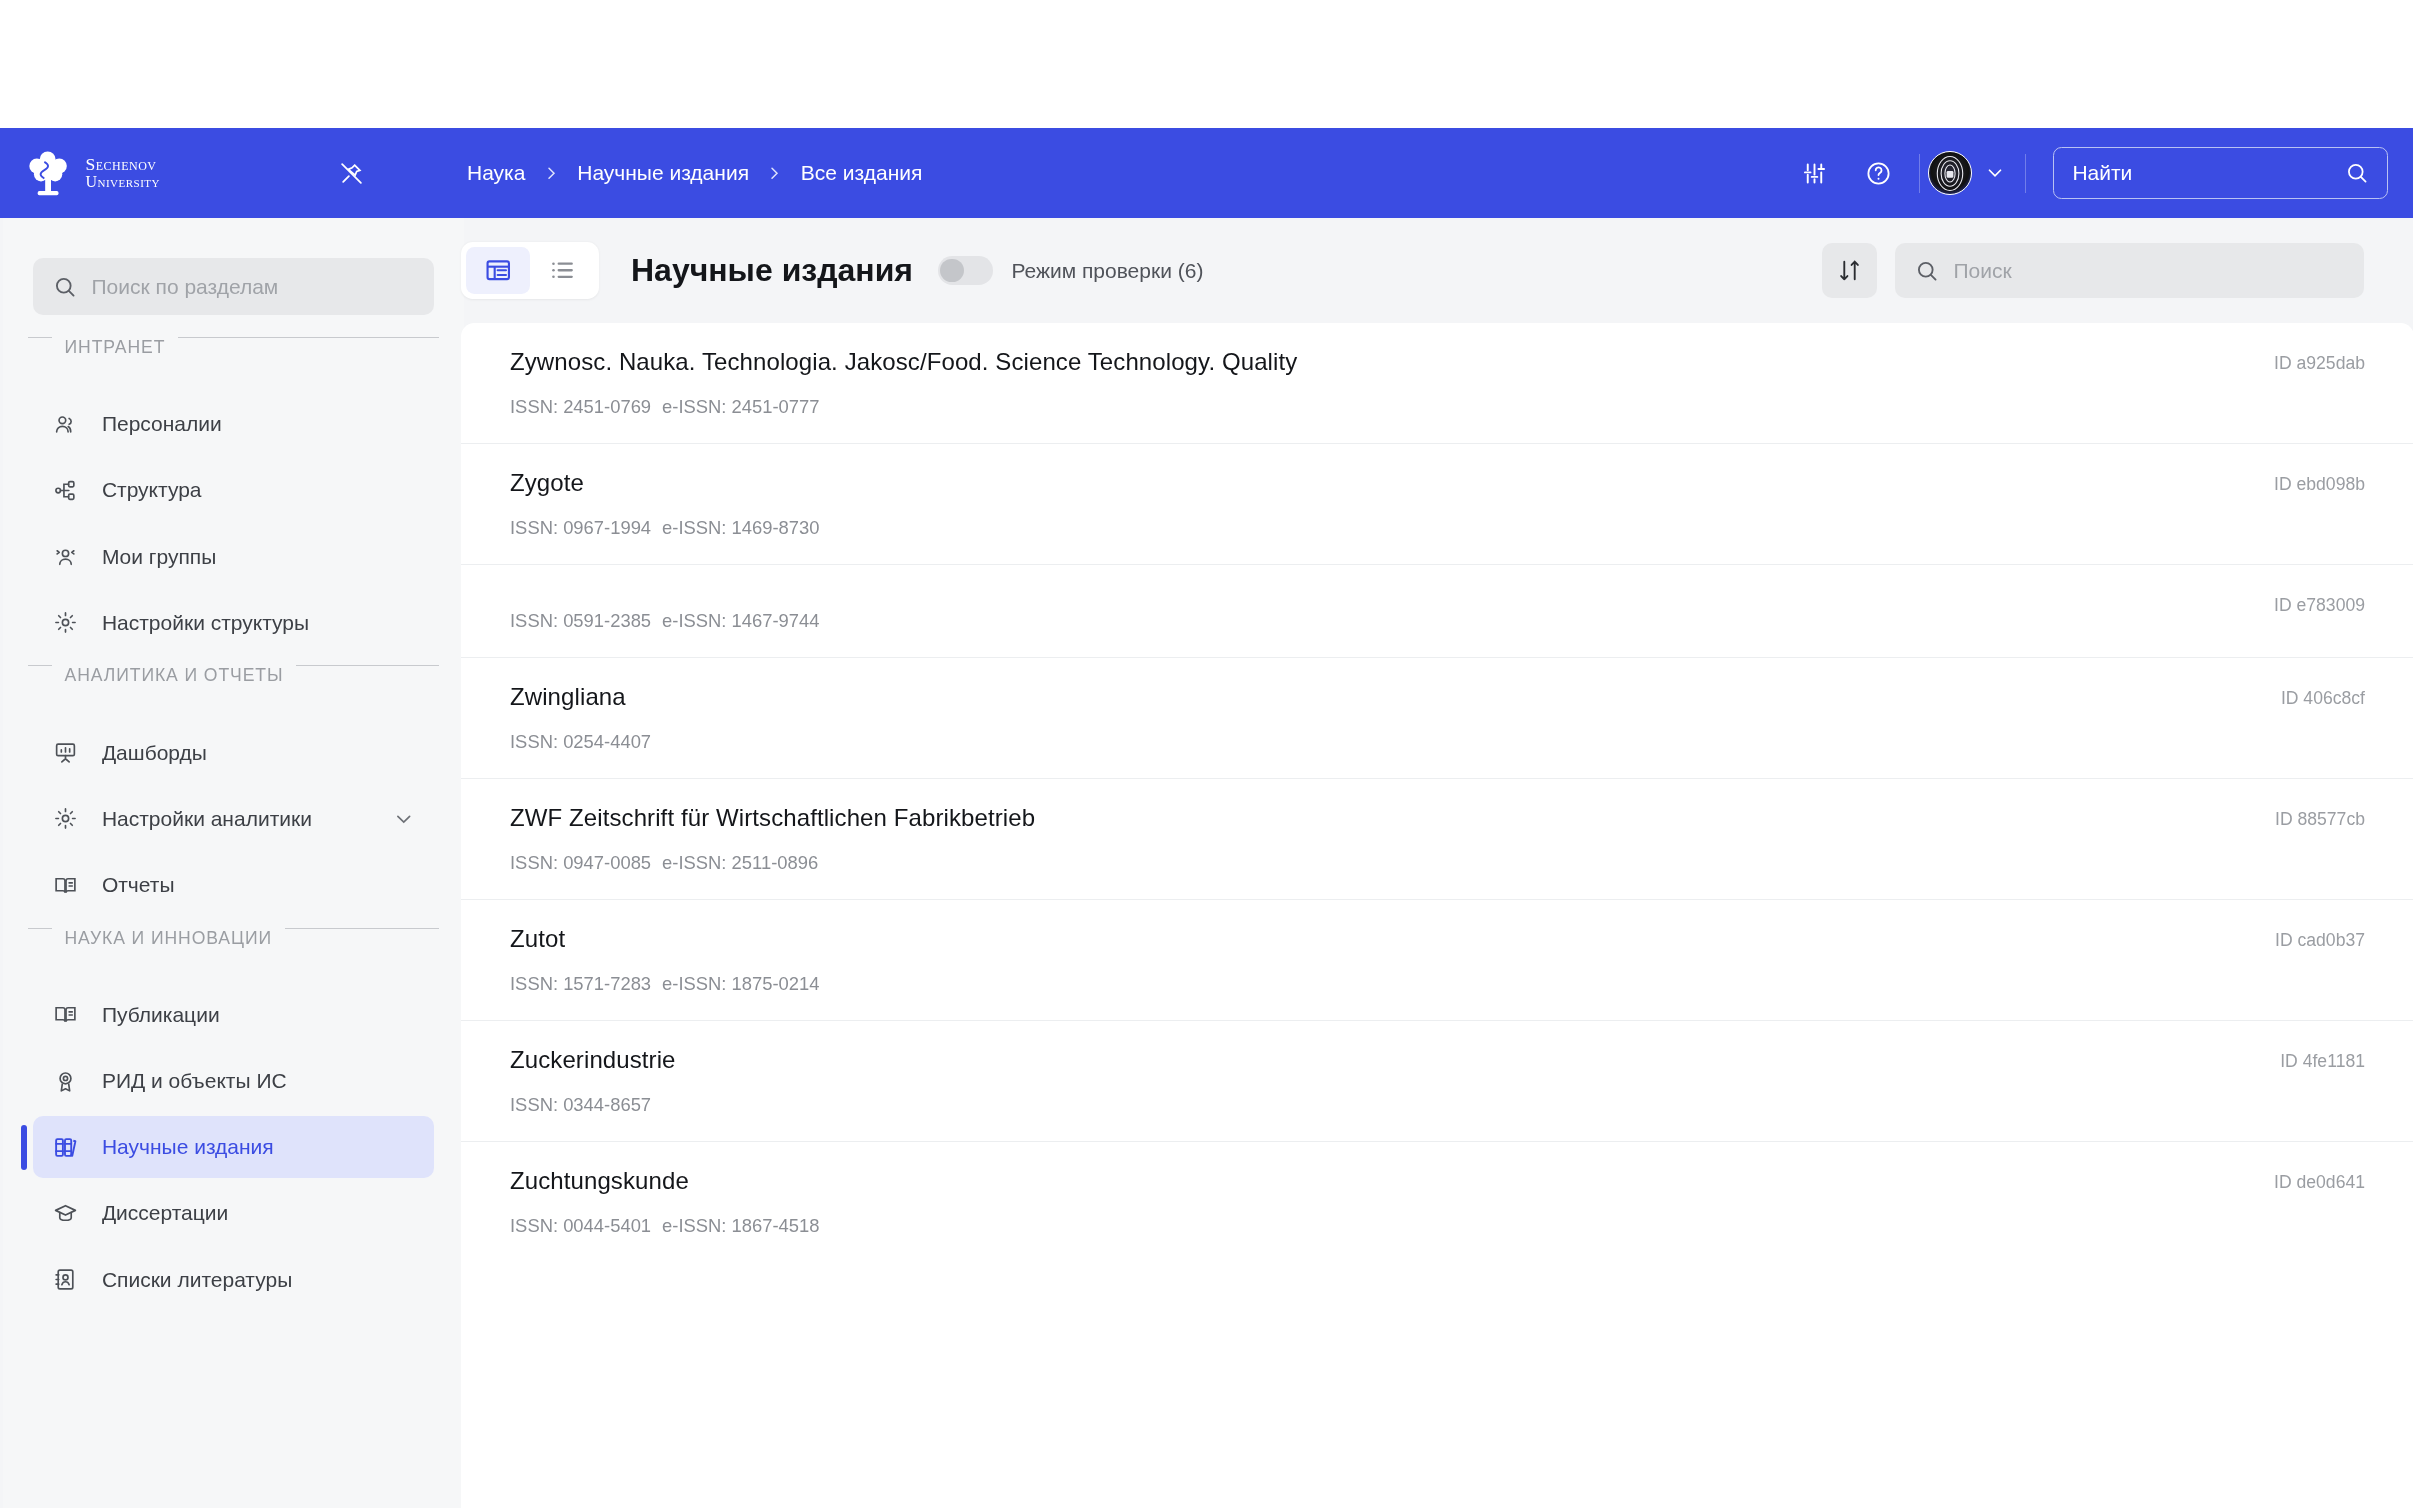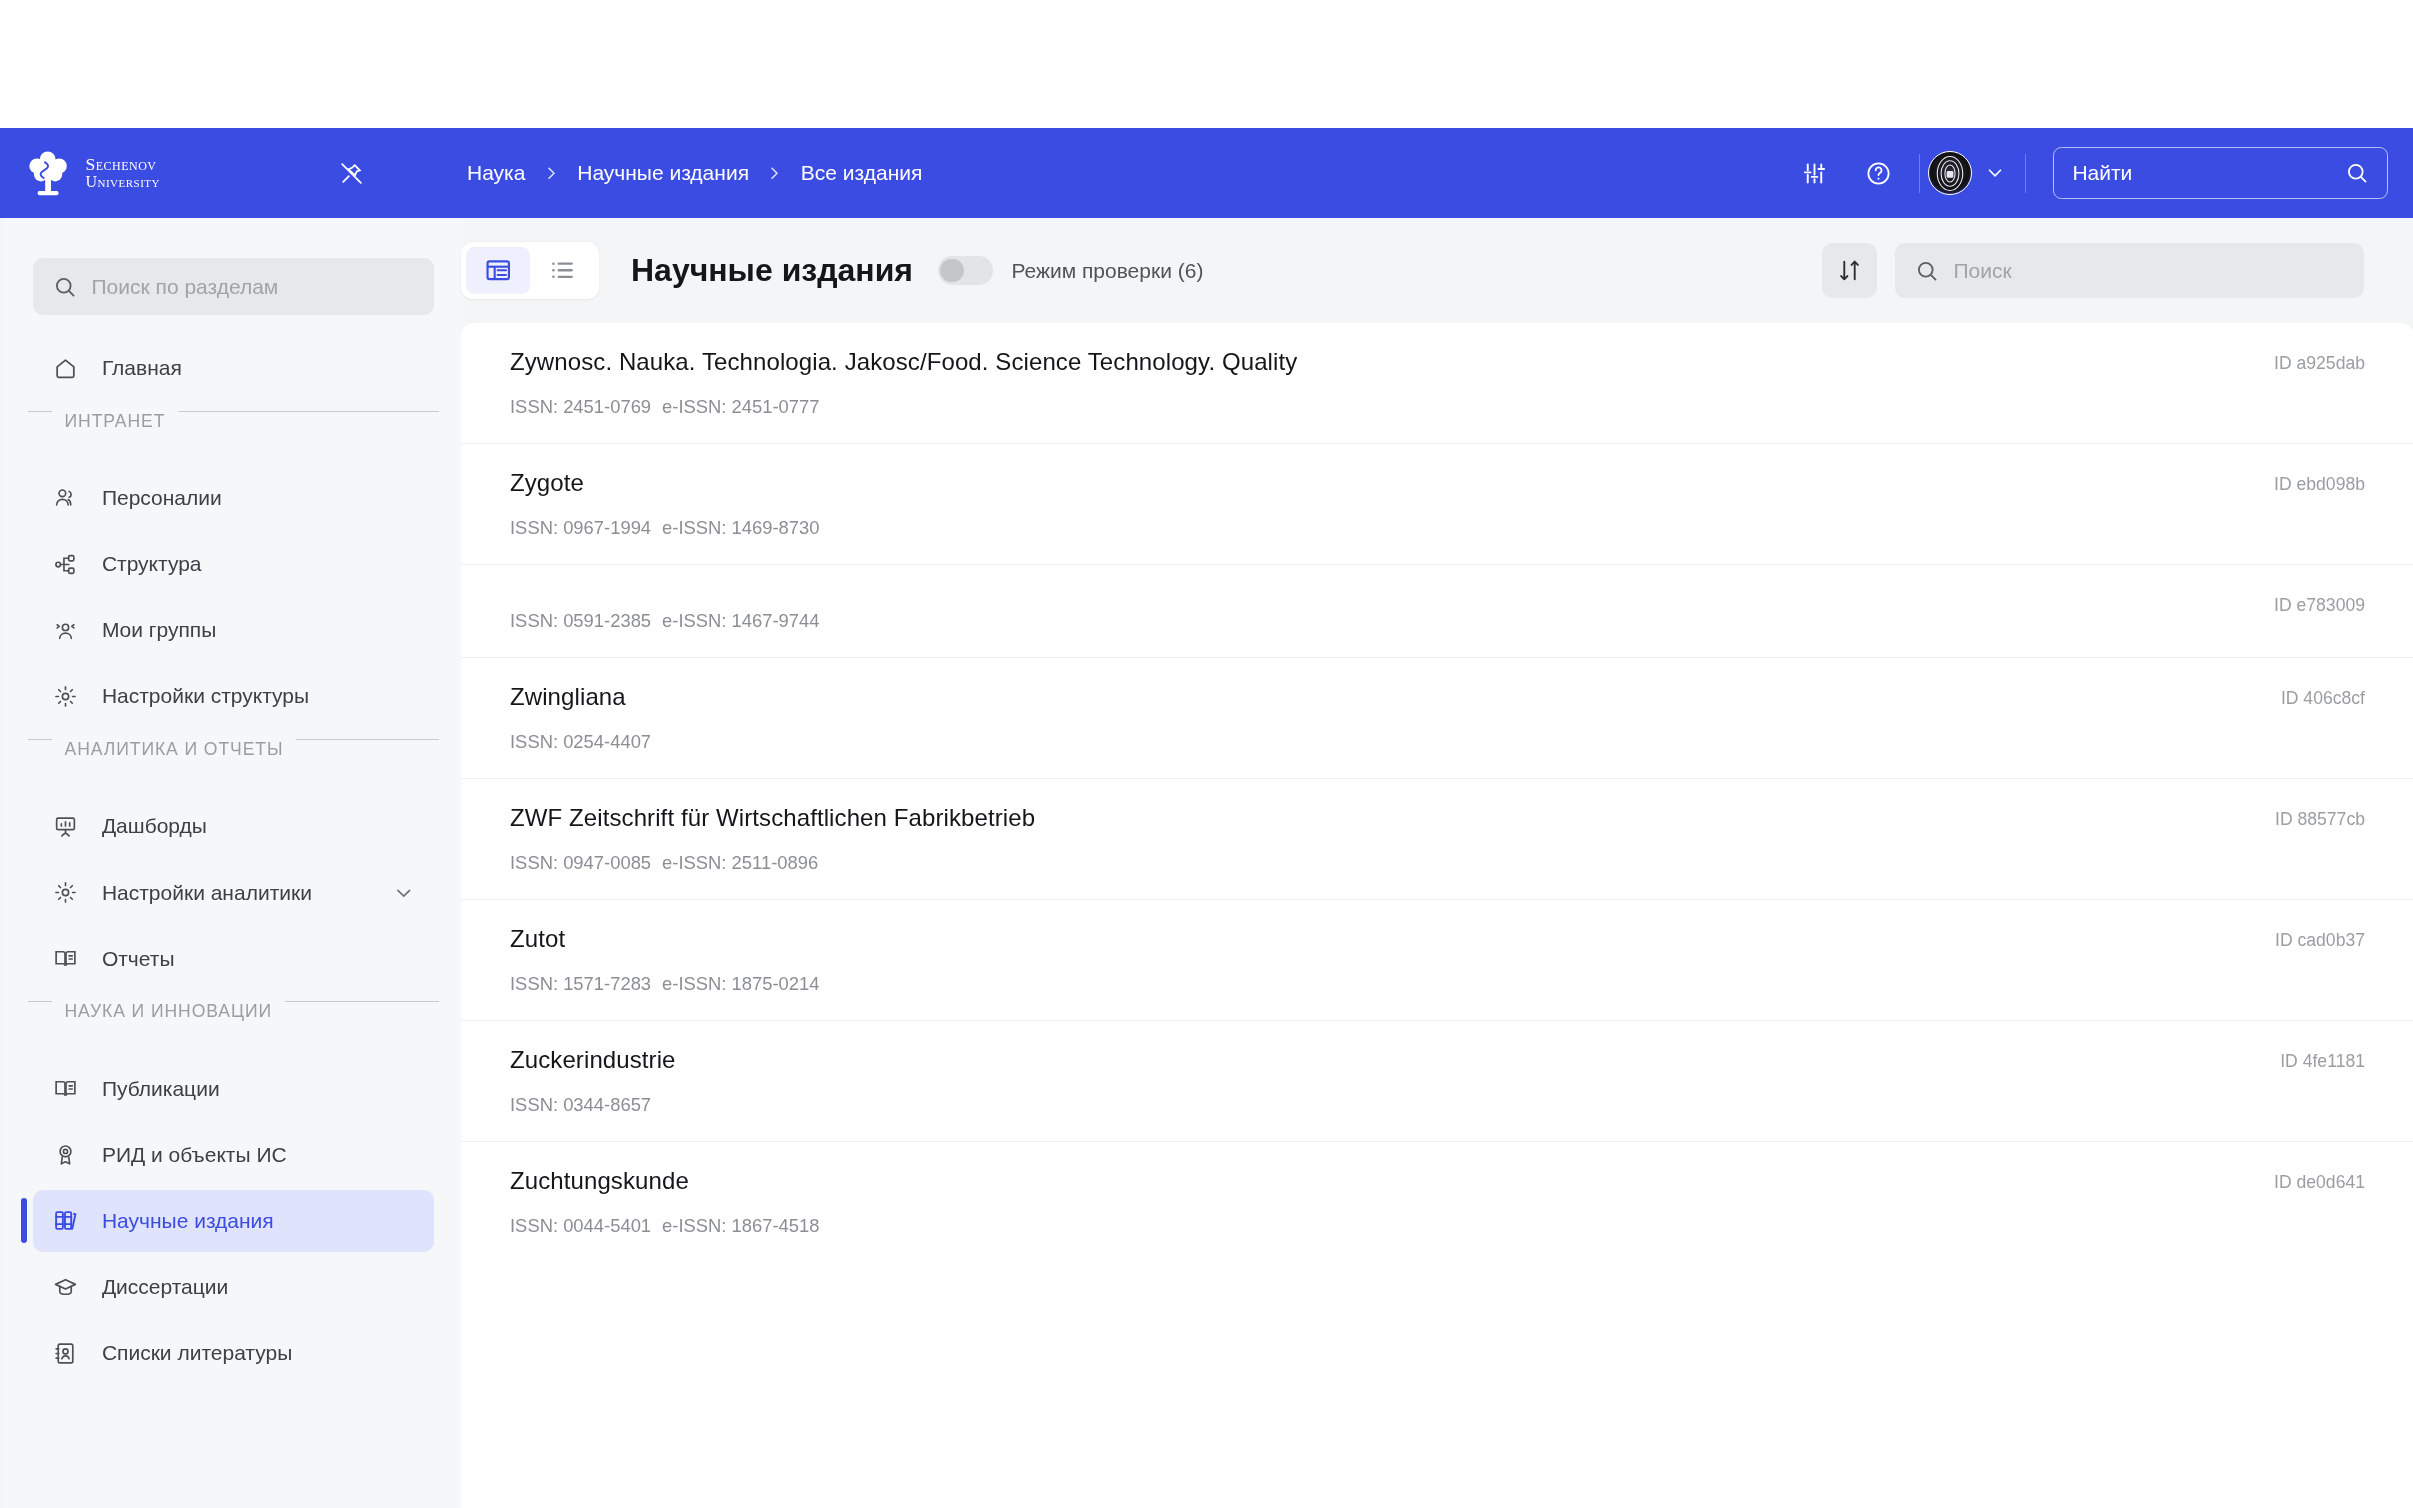--- a/index.html
+++ b/index.html
@@ -214,28 +214,20 @@
     <div class="side-search">
       <svg width="23.5" height="23.5" viewBox="0 0 24 24" fill="none" stroke="#5c5f66" stroke-width="1.9">
         <circle cx="11" cy="11" r="7"></circle>
           <path d="M16.2 16.2L21 21" stroke-linecap="round"></path>
       </svg>
       <span>Поиск по разделам</span>
     </div>
 
     <div class="nav-list">
 
-      <div class="nav-item">
-        <span class="ico">
-          <svg width="25" height="25" viewBox="0 0 24 24" fill="none" stroke="#4d5157" stroke-width="1.7" stroke-linejoin="round">
-              <path d="M4 10.5L12 4l8 6.5V19a1.5 1.5 0 01-1.5 1.5h-13A1.5 1.5 0 014 19v-8.5z"></path>
-            </svg>
-        </span>
-        <span class="label">Главная</span>
-      </div>
 
       <div class="group-head">
         <span class="dash"></span>
         <span class="gtitle">ИНТРАНЕТ</span>
         <span class="rule"></span>
       </div>
 
       <div class="nav-item">
         <span class="ico">
           <svg width="25" height="25" viewBox="0 0 24 24" fill="none" stroke="#4d5157" stroke-width="1.6">

